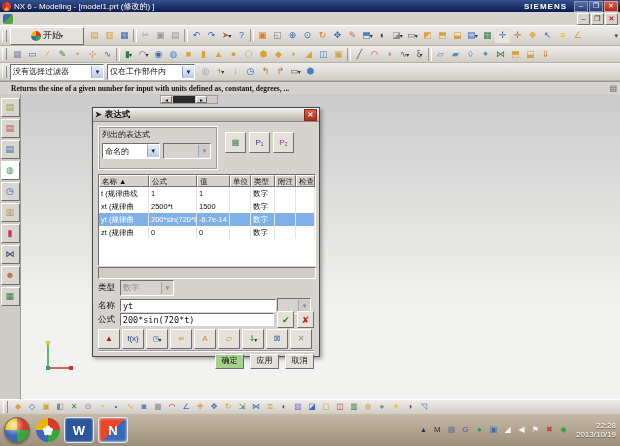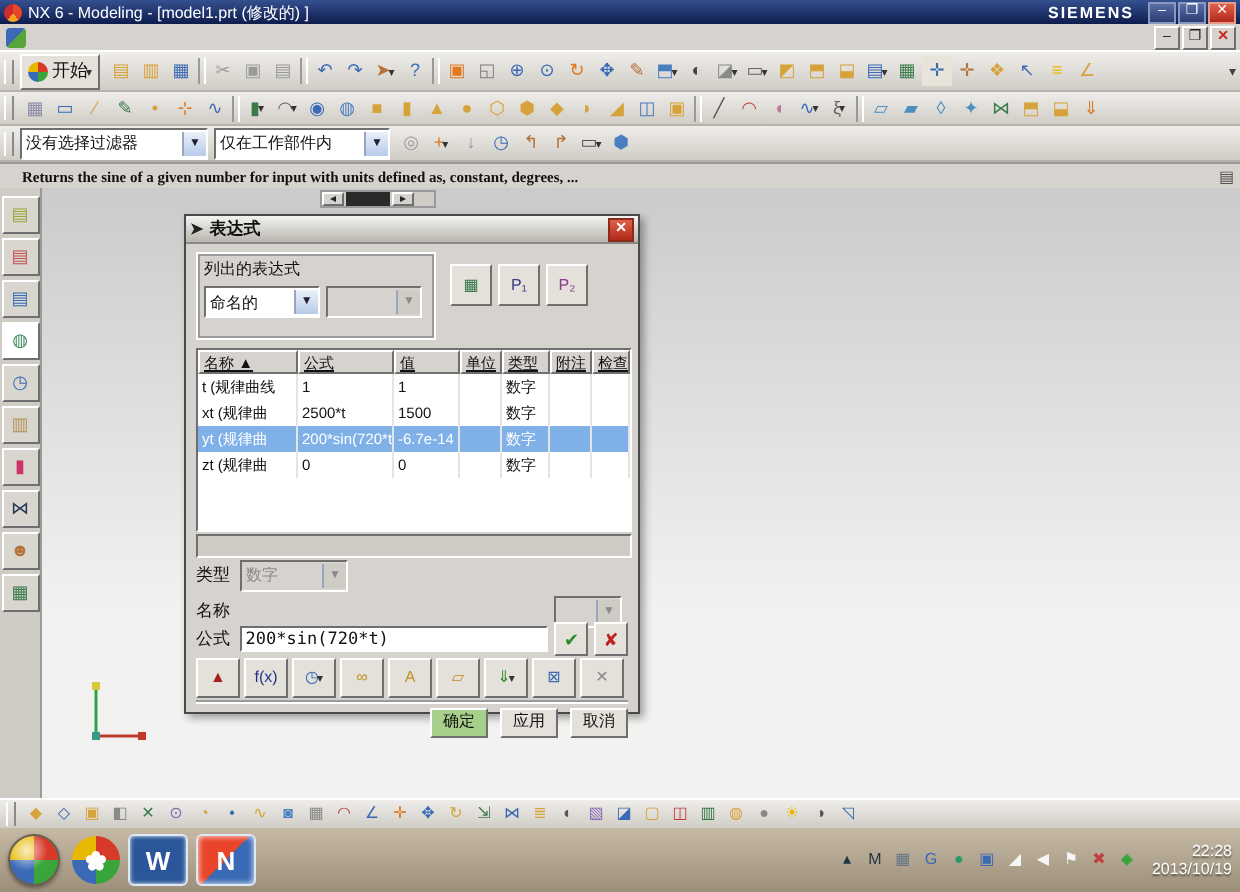--- a/index.html
+++ b/index.html
@@ -28,21 +28,21 @@
   .mdibtn{width:11px;height:10px;margin-left:1px;text-align:center;font-size:7px;line-height:9px;
     background:#d6d3ce;border:1px solid;border-color:#fff #6f6f6f #6f6f6f #fff;color:#222;}
   .mdibtn.close{color:#c22;font-weight:bold;}
   
   .tbar{position:absolute;left:0;width:620px;background:linear-gradient(#efedea,#d0cdc6);
     display:flex;align-items:center;padding:0 2px;box-sizing:border-box;border-bottom:1px solid #b5b2ac;}
   #tbar1{top:26px;height:20px;}
   #tbar2{top:46px;height:17px;}
   #tbar3{top:63px;height:18px;}
   .grip{width:3px;height:12px;margin-right:3px;border-left:1px solid #fff;border-right:1px solid #8a8a8a;}
-  .startbtn{display:flex;align-items:center;height:16px;padding:0 3px;margin-right:3px;background:#e4e1da;}
+  .startbtn{display:flex;align-items:center;height:16px;padding:0 20px;margin-right:3px;background:#e4e1da;}
   .orb{width:10px;height:10px;border-radius:50%;margin-right:2px;
     background:conic-gradient(#d83a2a 0 25%,#3aa53a 0 50%,#3a6ab5 0 75%,#e8b800 0);}
   .ti{width:15px;height:15px;display:inline-flex;align-items:center;justify-content:center;
     font-size:9px;flex:0 0 auto;position:relative;}
   .tg{line-height:1;}
   .caret{font-size:6px;color:#333;margin-left:-1px;}
   .tsep{width:2px;height:13px;margin:0 1px;border-left:1px solid #9a9a9a;border-right:1px solid #fff;flex:0 0 auto;}
   .overflow-caret{margin-left:auto;font-size:7px;color:#444;}
   
   .combo{display:inline-flex;align-items:center;height:14px;background:#fff;margin-right:3px;
@@ -87,21 +87,21 @@
   .grouplabel{font-size:8px;}
   .dlg-hbtns{position:absolute;left:132px;top:10px;display:flex;}
   .dlg-hbtns .ti{width:19px;height:19px;margin-right:3px;background:#e4e1da;
     border:1px solid;border-color:#fff #6f6f6f #6f6f6f #fff;font-size:8px;color:#3a3a8a;}
   
   .etable{position:absolute;left:5px;top:52px;width:216px;height:90px;background:#fff;
     border:1px solid;border-color:#6f6f6f #fff #fff #6f6f6f;overflow:hidden;font-size:7.5px;}
   .trow{display:grid;grid-template-columns:50px 48px 33px 21px 24px 21px 1fr;height:13px;line-height:13px;}
   .trow .tc{padding:0 2px;white-space:nowrap;overflow:hidden;border-right:1px solid #e4e4e4;}
   .thead{height:12px;line-height:11px;}
-  .thead .tc{background:#d6d3ce;border:1px solid;border-color:#fff #6f6f6f #6f6f6f #fff;font-size:7.5px;text-decoration:underline;}
+  .thead .tc{background:#d6d3ce;border:1px solid;border-color:#fff #6f6f6f #6f6f6f #fff;font-size:7.5px;}
   .trow.sel{background:#7fb0e8;color:#fff;}
   .disabled-strip{position:absolute;left:5px;top:145px;width:216px;height:10px;background:#cfccc6;
     border:1px solid;border-color:#6f6f6f #fff #fff #6f6f6f;}
   .frow{position:absolute;left:5px;display:flex;align-items:center;height:15px;font-size:8.5px;}
   .frow .flabel{width:22px;}
   .tinput{height:13px;background:#fff;border:1px solid;border-color:#6f6f6f #fff #fff #6f6f6f;
     font-size:8.5px;line-height:13px;padding:0 2px;box-sizing:border-box;
     font-family:"DejaVu Sans Mono",monospace;}
   .okx{width:15px;height:15px;margin-left:3px;display:inline-flex;align-items:center;justify-content:center;
     background:#e4e1da;border:1px solid;border-color:#fff #6f6f6f #6f6f6f #fff;font-size:9px;}
@@ -577,20 +577,21 @@
       <div class="frow" style="top:158px;width:216px;">
         <span class="flabel">类型</span>
         <span class="combo disabled" style="width:52px;">
           <span class="cval" style="flex:1;">数字</span>
           <span class="cbtn">▼</span>
         </span>
       </div>
 
       <div class="frow" style="top:176px;width:216px;">
         <span class="flabel">名称</span>
+        <span class="tinput" style="width:156px;">yt</span>
         <span class="combo disabled" style="width:32px;margin-left:auto;">
           <span class="cval" style="flex:1;"></span>
           <span class="cbtn">▼</span>
         </span>
       </div>
 
       <div class="frow" style="top:190px;width:216px;">
         <span class="flabel">公式</span>
         <span class="tinput" style="width:156px;">200*sin(720*t)</span>
         <span class="okx" style="color:#2a8a2a;">✔</span>

